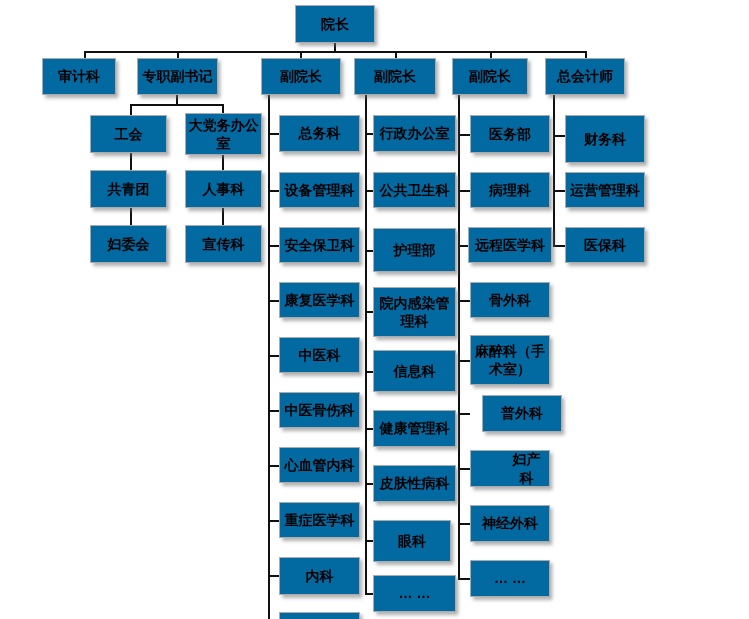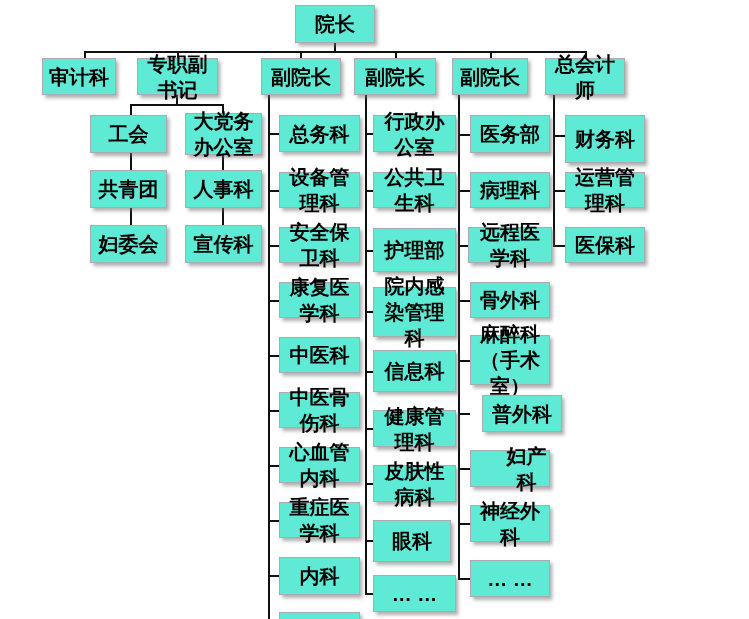--- a/index.html
+++ b/index.html
@@ -1,24 +1,24 @@
 <!DOCTYPE html>
 <html><head>
 <meta charset="utf-8">
 <style>
   html,body{margin:0;padding:0;background:#ffffff;}
   #canvas{
     position:relative;width:749px;height:619px;background:#ffffff;
     overflow:hidden;font-family:"Liberation Sans","DejaVu Sans",sans-serif;
   }
   .node{
-    position:absolute;background:#5eead4;border:1px solid #ababab;
+    position:absolute;background:#0369a1;border:1px solid #ababab;
     box-shadow:2.5px 3px 3.5px rgba(110,110,110,.55);
     display:flex;align-items:center;justify-content:center;
-    text-align:center;font-weight:bold;font-size:20px;line-height:1.3;
+    text-align:center;font-weight:bold;font-size:14px;line-height:1.3;
     color:#000;box-sizing:border-box;padding:0 2px;
   }
   .hline,.vline{position:absolute;background:#101010;}
   .hline{height:1.5px;}
   .vline{width:1.5px;}
 </style>
 </head>
 <body>
 
 <div id="canvas">

